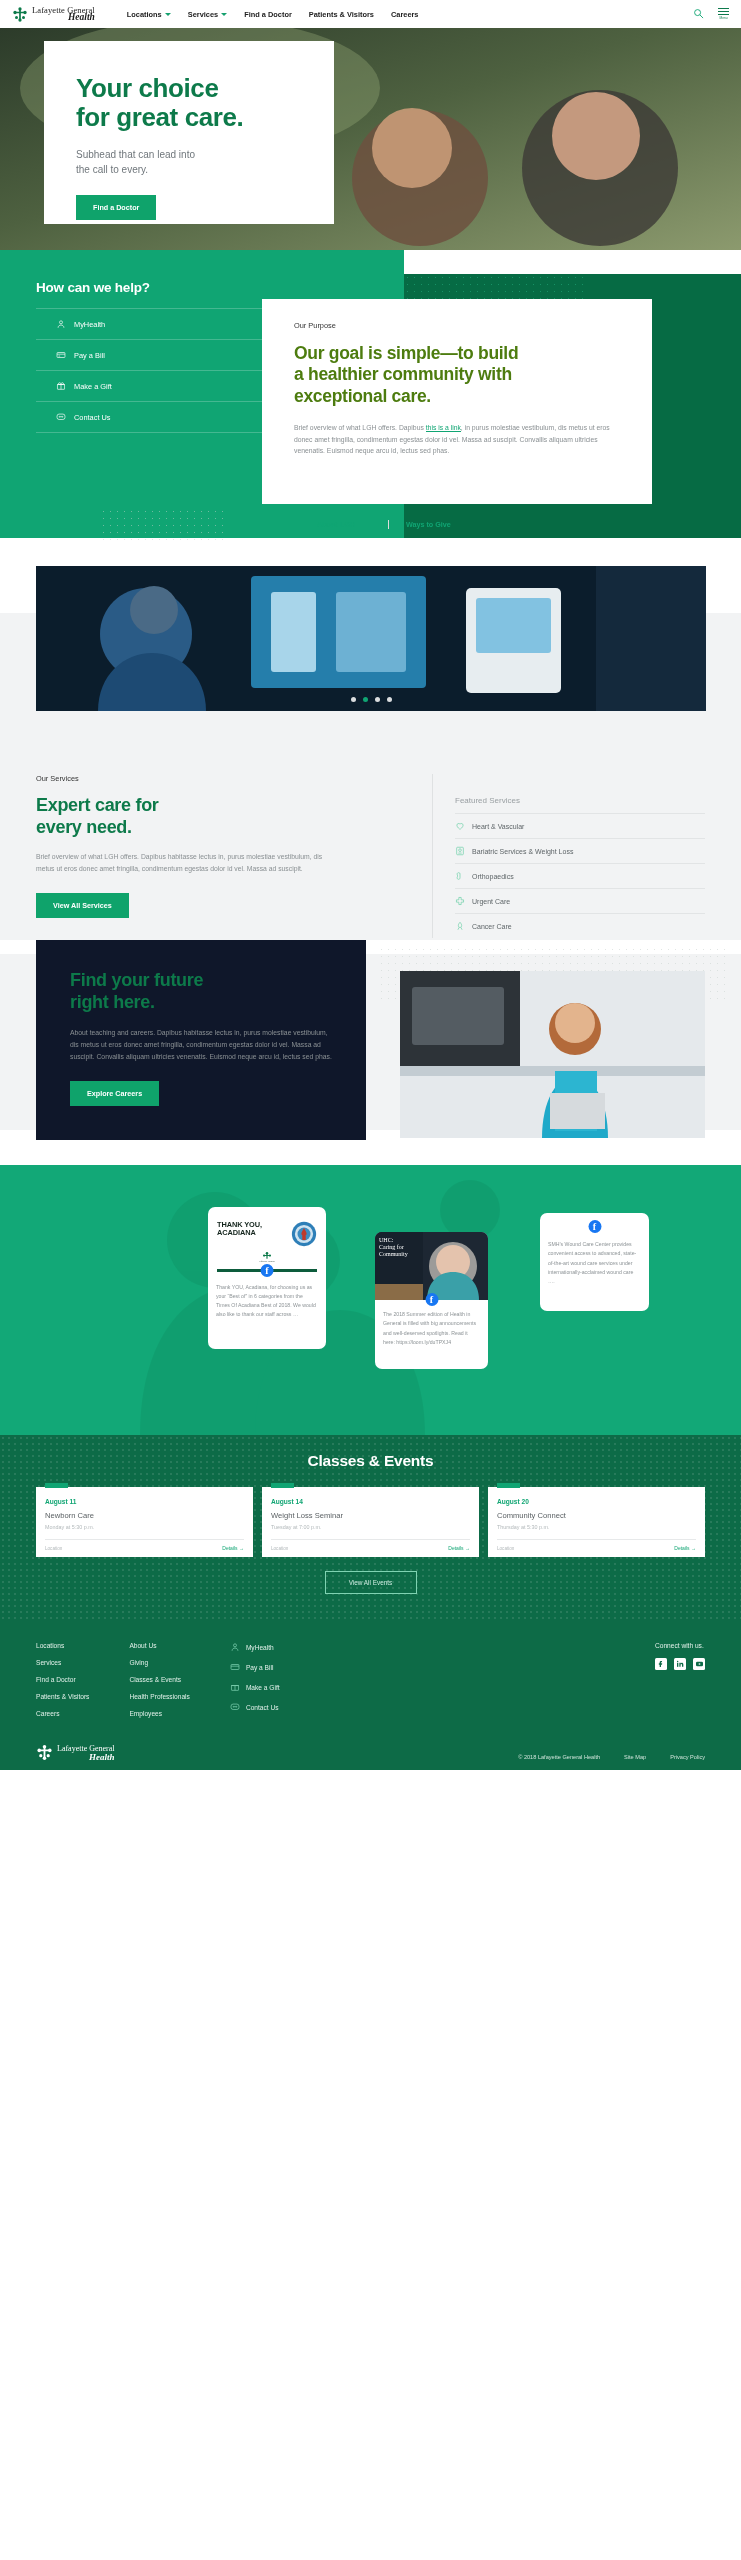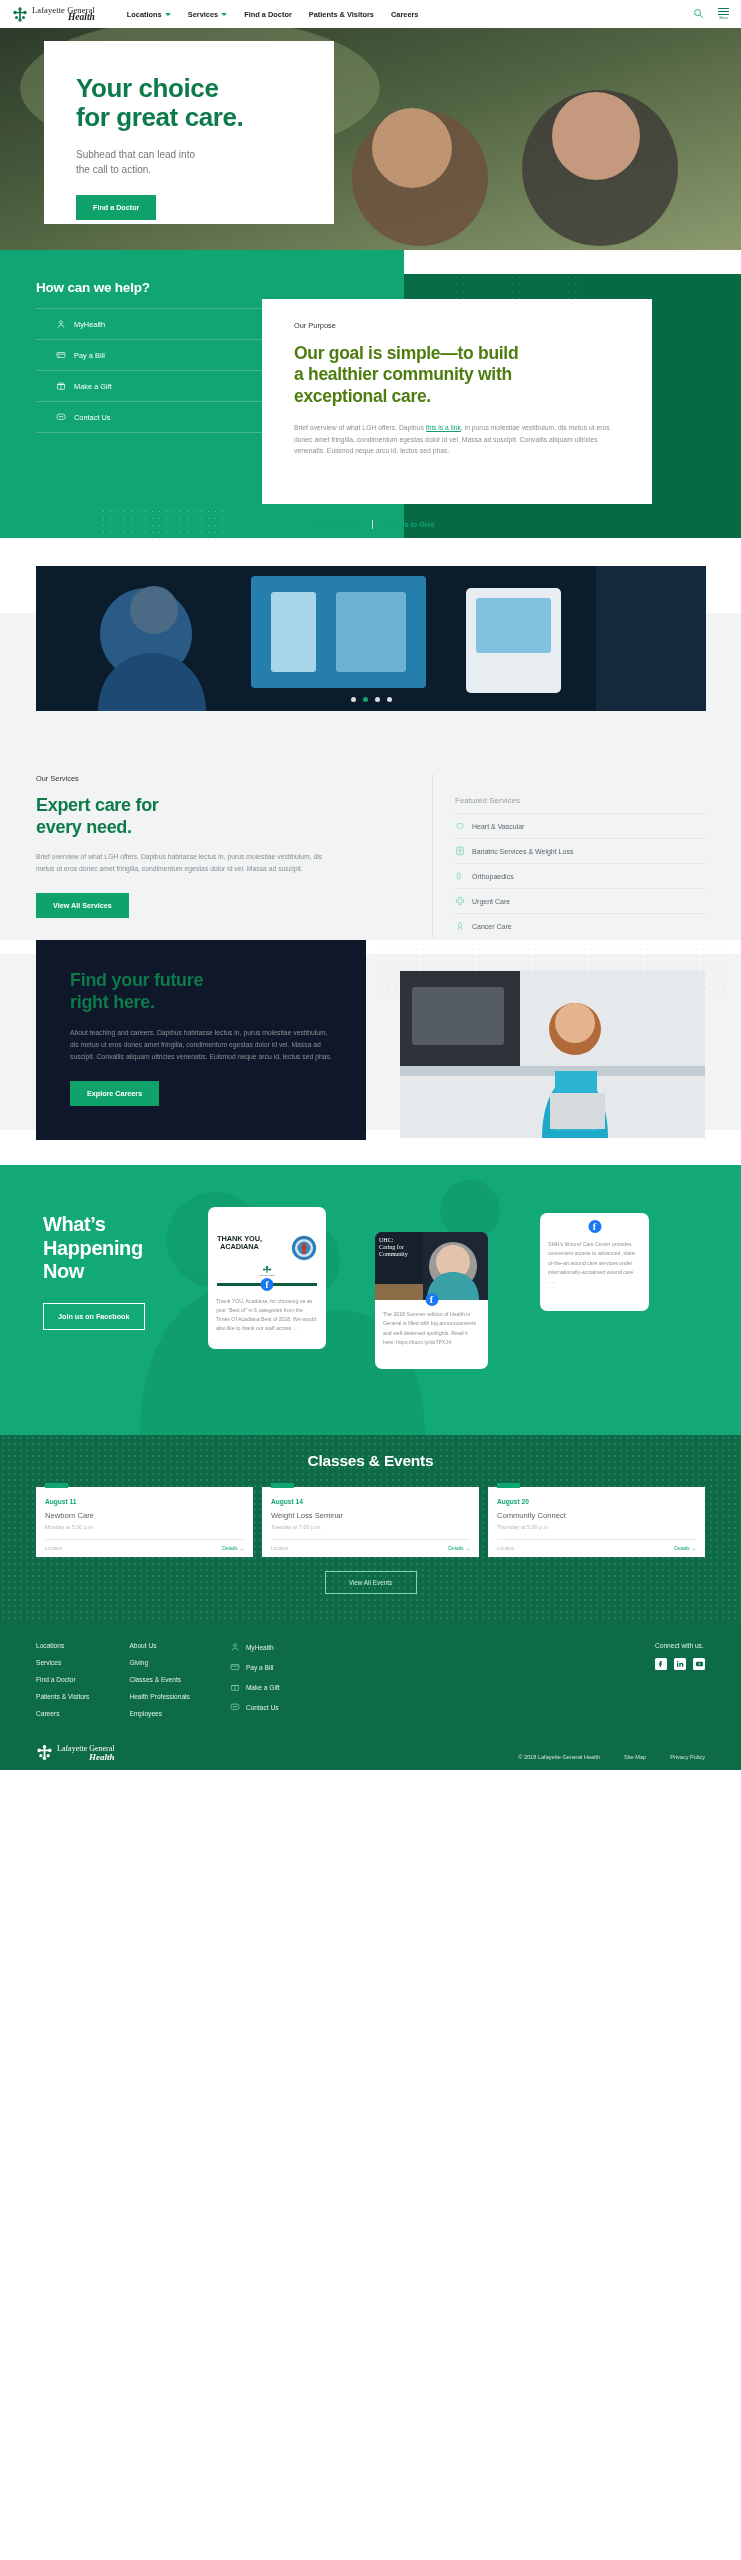--- a/index.html
+++ b/index.html
@@ -59,21 +59,21 @@
   .ico { width: 10px; height: 10px; flex: none; }
 
   .purpose-card {
     position: absolute; left: 262px; top: 49px; width: 390px; min-height: 205px;
     background: #fff; padding: 22px 30px 26px 32px; z-index: 5;
   }
   .eyebrow { font-size: 7.4px; color: #333; }
   .purpose-h2 { margin-top: 13px; font-size: 17.5px; line-height: 1.22; font-weight: bold; color: #4d7c0f; letter-spacing: -.3px; }
   .purpose-p { margin-top: 15px; font-size: 6.8px; line-height: 1.72; color: #8a9093; }
   .inline-link { color: #10a573; border-bottom: 1px solid #10a573; }
-  .purpose-links { position: absolute; left: 300px; top: 270px; display: flex; align-items: flex-end; gap: 0; z-index: 6; }
+  .purpose-links { position: absolute; left: 300px; top: 270px; display: flex; align-items: flex-end; gap: 16px; z-index: 6; }
   .plink { font-size: 7.2px; font-weight: bold; color: #10a573; padding: 0 17px; cursor: pointer; }
   .plink + .plink { border-left: 1px solid #dcdcdc; }
   .dot-pat-b { position: absolute; left: 100px; top: 258px; width: 125px; height: 32px; opacity: .5;
     background-image: radial-gradient(#c9d2cd 0.8px, transparent 0.9px); background-size: 7px 7px; z-index: 2; }
 
   
   .carousel-wrap { position: relative; height: 195px; background: #fff; }
   .carousel-bg { position: absolute; left: 0; top: 58px; width: 741px; height: 137px; background: #f2f3f4; }
   .carousel { position: absolute; left: 36px; top: 11px; width: 670px; height: 145px; background: #0c2030; overflow: hidden; }
   .dots { position: absolute; left: 0; right: 0; bottom: 9px; display: flex; justify-content: center; gap: 7px; }
@@ -106,21 +106,21 @@
   .hap-left { position: absolute; left: 43px; top: 48px; width: 175px; z-index: 4; }
   .hap-h2 { color: #fff; font-size: 20px; line-height: 1.18; font-weight: bold; letter-spacing: -.4px; }
   .btn-outline { display: inline-block; margin-top: 19px; border: 1.4px solid #fff; color: #fff; font-size: 7.2px; font-weight: bold; padding: 8px 14px; background: transparent; cursor: pointer; }
   .fb-card { position: absolute; background: #fff; border-radius: 7px; overflow: hidden; z-index: 5; }
   .fb-c1 { left: 208px; top: 42px; width: 118px; height: 142px; }
   .fb-c2 { left: 375px; top: 67px; width: 113px; height: 137px; }
   .fb-c3 { left: 540px; top: 48px; width: 109px; height: 98px; }
   .fb-body { padding: 7px 8px; font-size: 5.2px; line-height: 1.78; color: #8d9396; }
   .fb-img { width: 100%; background: #28405a; position: relative; }
   .fb-badge { position: absolute; left: 50%; transform: translateX(-50%); width: 13px; height: 13px; border-radius: 50%; background: #1877f2; display: flex; align-items: center; justify-content: center; color: #fff; font-family: "Liberation Serif", serif; font-weight: bold; font-size: 10px; }
-  .thanks-top { padding: 28px 9px 0; text-align: center; }
+  .thanks-top { padding: 14px 9px 0; }
   .thanks-h { font-size: 7.4px; font-weight: bold; color: #13241c; line-height: 1.1; letter-spacing: -.1px; }
   .thanks-rule { height: 2.6px; background: #0d5c3c; margin: 6px 0 0; position: relative; }
 
   
   .classes { position: relative; height: 185px; background: #0d6b47; overflow: hidden; }
   .classes-pat { position: absolute; inset: 0; opacity: .5;
     background-image: radial-gradient(rgba(255,255,255,.22) 0.9px, transparent 1px); background-size: 6px 6px; }
   .classes-h2 { position: relative; text-align: center; padding-top: 17px; color: #fff; font-size: 15.5px; font-weight: bold; letter-spacing: -.2px; }
   .ev-grid { position: relative; display: flex; gap: 9px; padding: 17px 36px 0; }
   .ev-card { flex: 1; background: #fff; height: 70px; position: relative; padding: 11px 9px 0; }
@@ -219,21 +219,21 @@
     <circle cx="596" cy="108" r="44" fill="#cfa184" opacity=".92"></circle>
     <ellipse cx="200" cy="60" rx="180" ry="70" fill="#9cae7c" opacity=".35"></ellipse>
   </svg>
   <div class="hero-card">
     <h1 class="hero-h1">
       <span>Your choice</span><br>
       <span>for great care.</span>
     </h1>
     <p class="hero-sub">
       <span>Subhead that can lead into</span><br>
-      <span>the call to action.</span>
+      <span>the call to every.</span>
     </p>
     <button class="btn-primary">Find a Doctor</button>
   </div>
 </section>
 
 <section class="help-wrap">
   <div class="help-green"></div>
   <div class="help-green-dark"></div>
   <div class="dot-pat-a"></div>
   <div class="dot-pat-b"></div>
@@ -399,28 +399,20 @@
     <rect width="741" height="270" fill="#12a877"></rect>
     <g opacity=".22" fill="#0a7f56">
       <circle cx="215" cy="75" r="48"></circle>
         <circle cx="300" cy="95" r="40"></circle>
       <path d="M140 270c0-95 45-150 105-150s105 55 105 150z"></path>
       <path d="M255 270c0-80 40-125 85-125s85 45 85 125z"></path>
       <circle cx="470" cy="45" r="30"></circle>
     </g>
   </svg>
 
-  <div class="hap-left">
-    <h2 class="hap-h2">
-      <span>What’s</span><br>
-      <span>Happening</span><br>
-      <span>Now</span>
-    </h2>
-    <button class="btn-outline">Join us on Facebook</button>
-  </div>
 
   <div class="fb-card fb-c1">
     <div class="thanks-top">
       <div style="display:flex;align-items:flex-start;justify-content:space-between">
         <div class="thanks-h">
           <span>THANK YOU,</span><br>
           <span>ACADIANA</span>
         </div>
         <svg width="26" height="26" viewBox="0 0 60 60">
           <circle cx="30" cy="30" r="28" fill="#2e7fb8"></circle>

